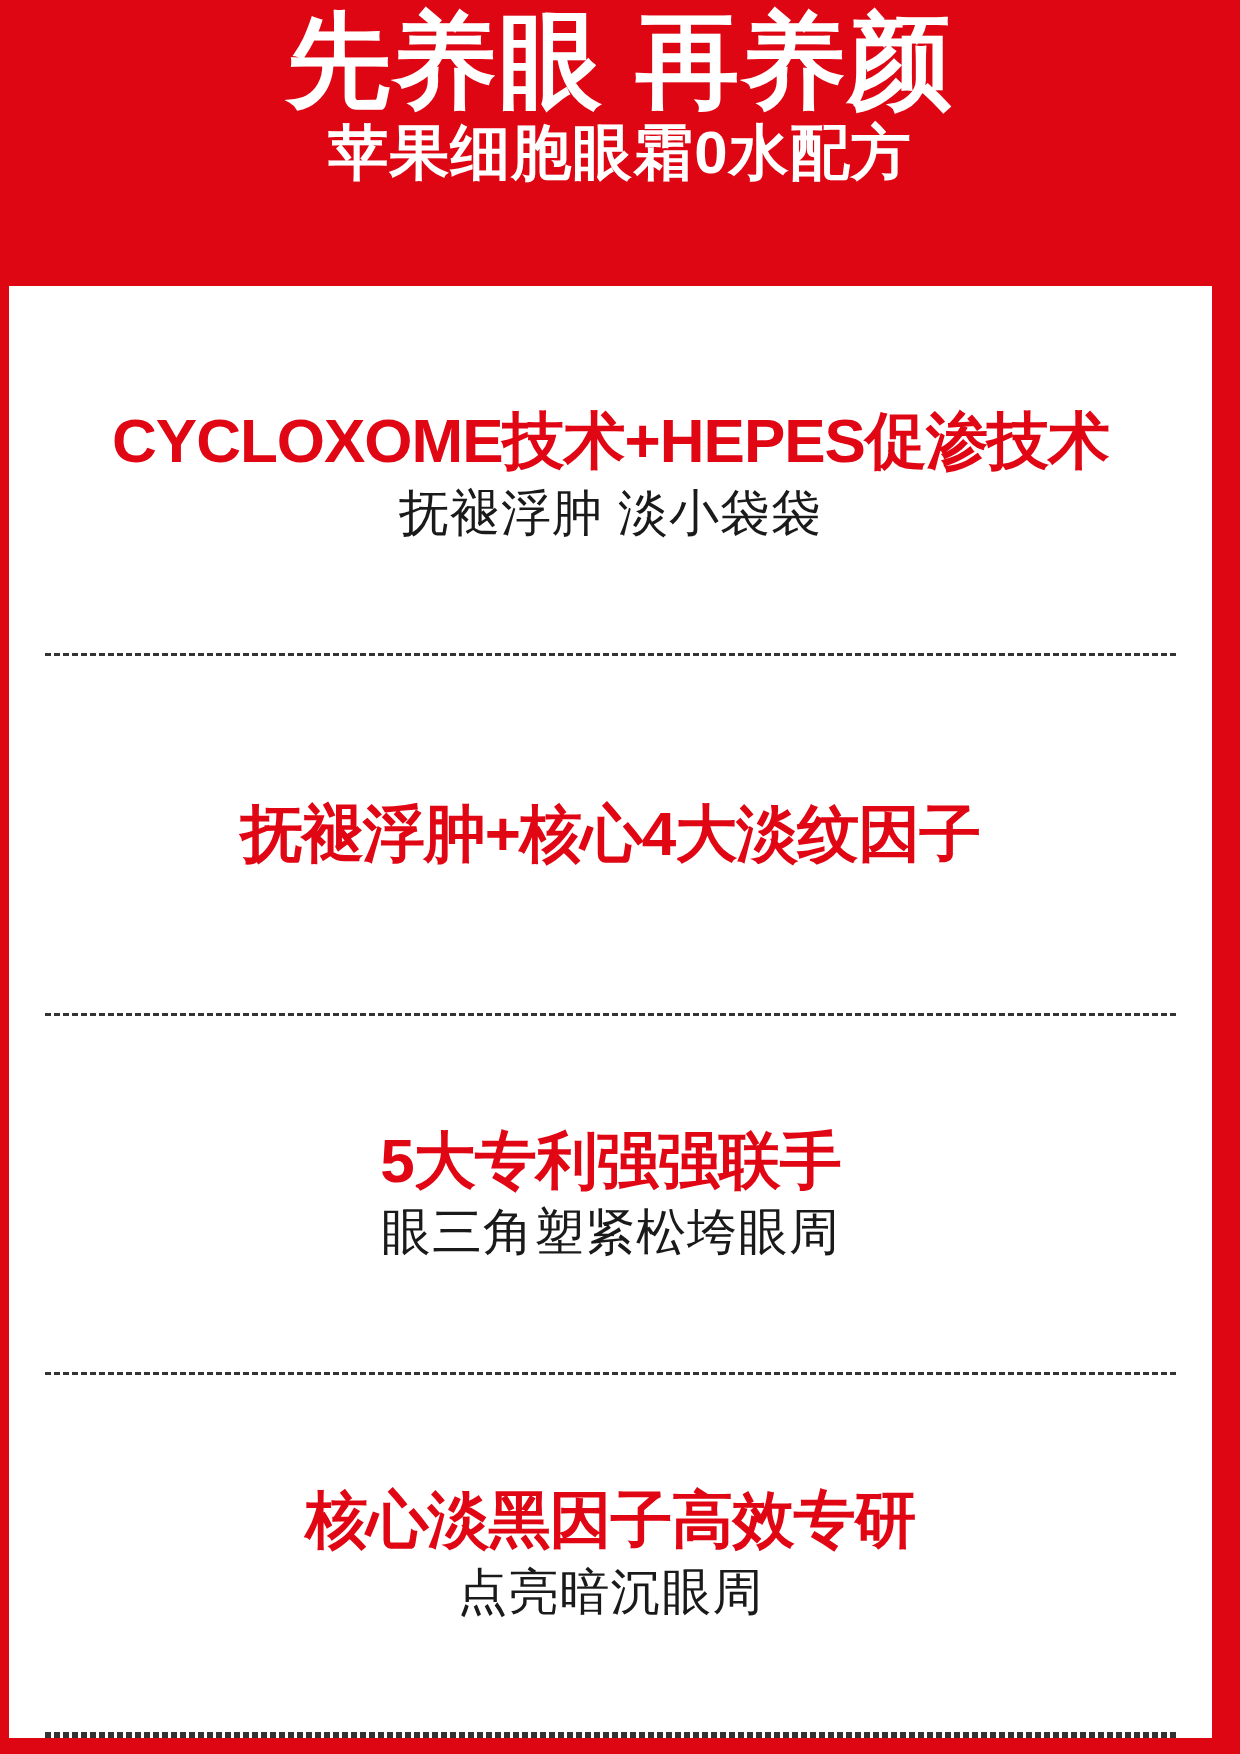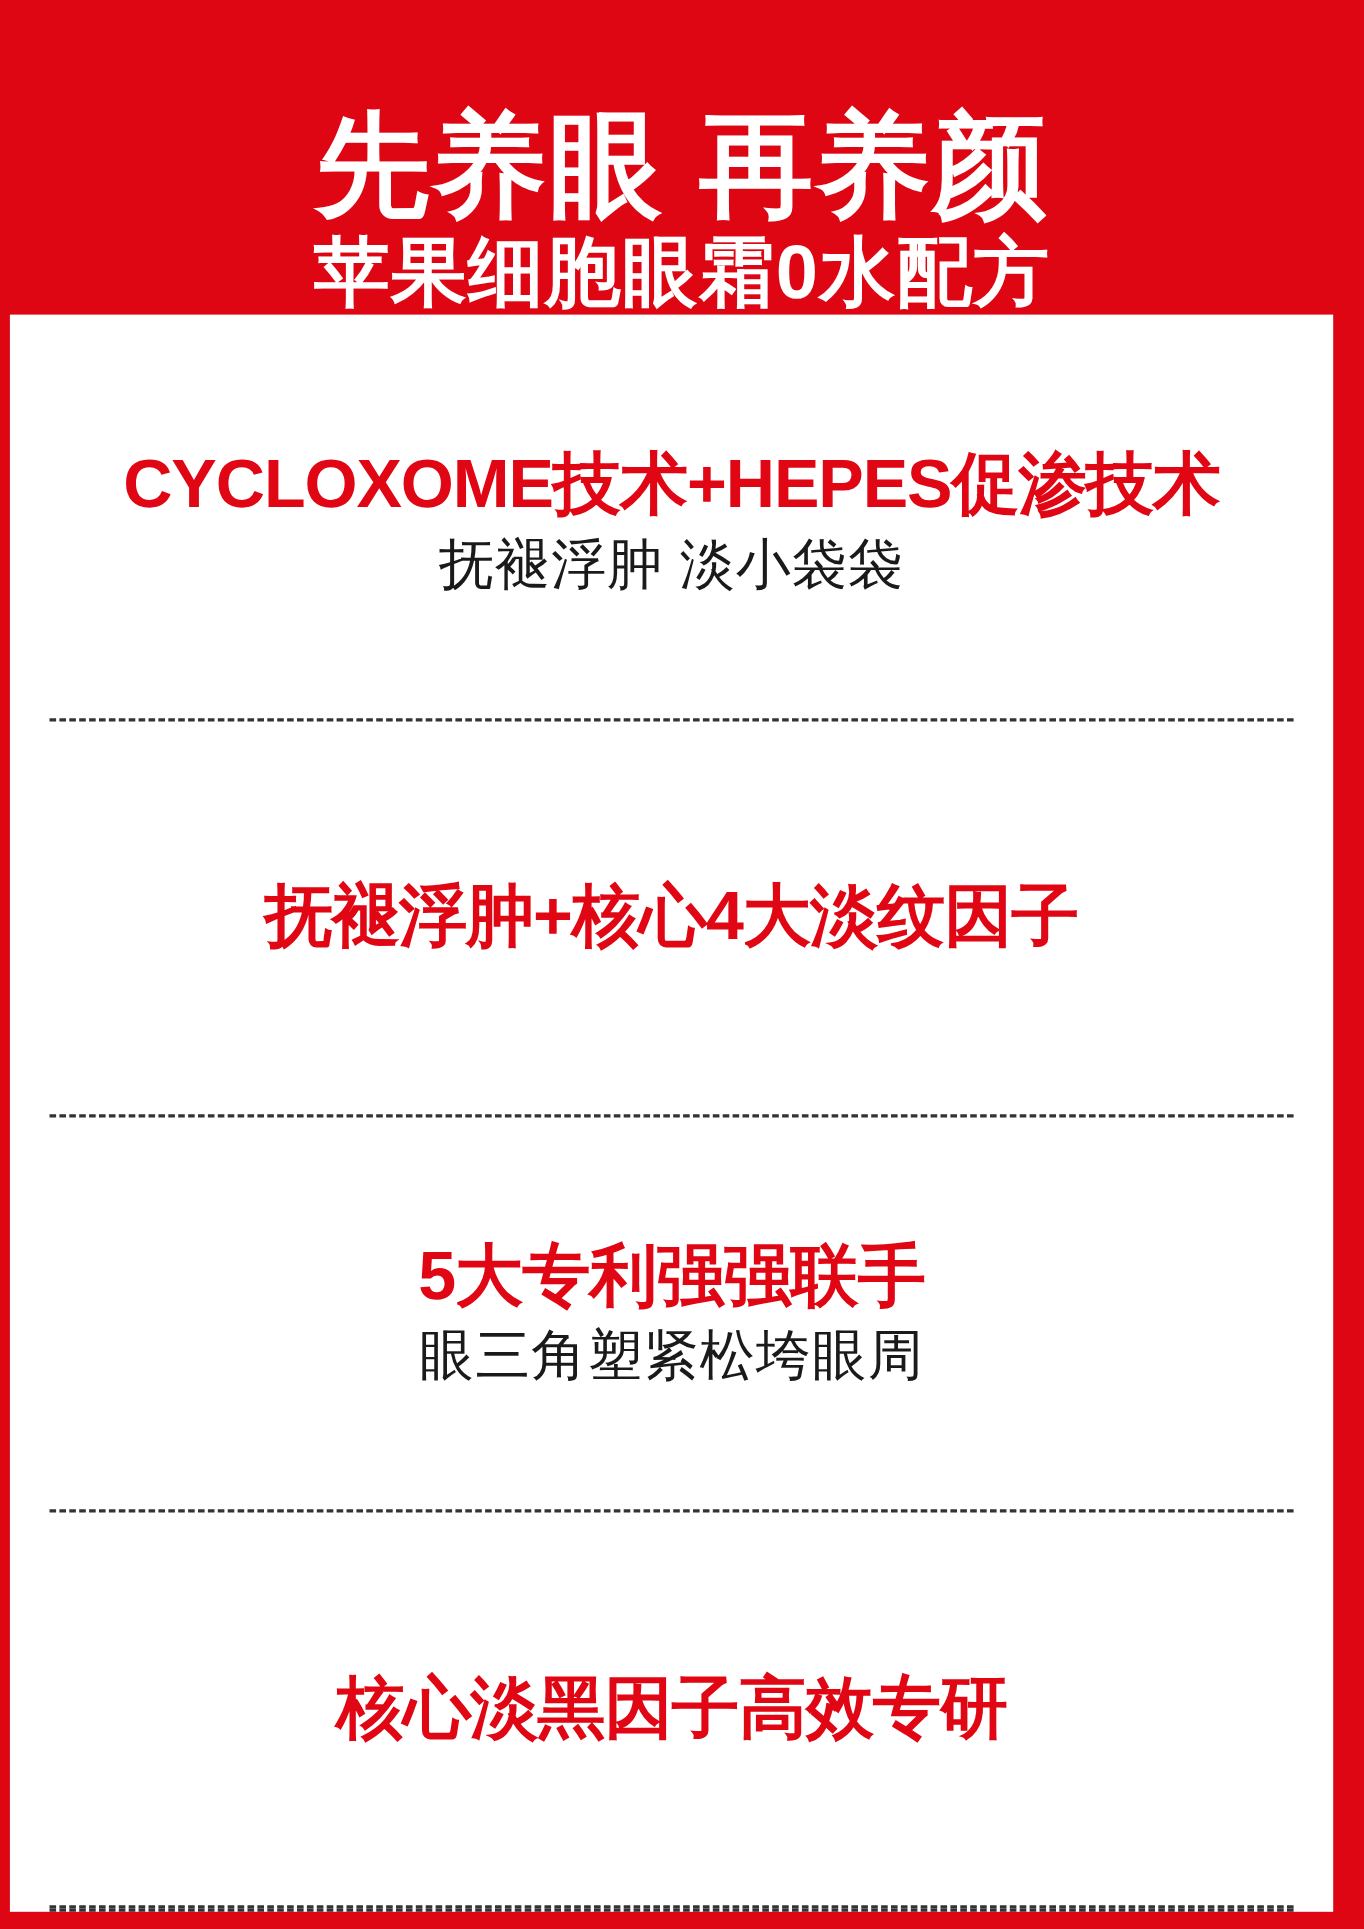--- a/index.html
+++ b/index.html
@@ -25,36 +25,36 @@
   }
 
   
   .header {
     flex: 0 0 auto;
     height: 286px;
     background: #de0613;
     display: flex;
     flex-direction: column;
     align-items: center;
-    justify-content: flex-end;
+    justify-content: flex-start;
     padding-top: 6px;
     box-sizing: border-box;
   }
   .header-line1 {
     color: #ffffff;
     font-size: 104px;
     font-weight: 700;
     line-height: 1.06;
     letter-spacing: 2px;
     white-space: nowrap;
     font-family: "Liberation Sans", "DejaVu Sans", sans-serif;
   }
   .header-line2 {
     color: #ffffff;
-    font-size: 69px;
+    font-size: 60px;
     font-weight: 700;
     line-height: 1.1;
     letter-spacing: 1px;
     white-space: nowrap;
     margin-top: 4px;
     font-family: "Liberation Sans", "DejaVu Sans", sans-serif;
   }
 
   
   .body-frame {
@@ -141,20 +141,21 @@
 
       <div class="feature">
         <div class="feature-title">5大专利强强联手</div>
         <div class="feature-sub">眼三角塑紧松垮眼周</div>
       </div>
 
       <div class="divider"></div>
 
       <div class="feature">
         <div class="feature-title">核心淡黑因子高效专研</div>
+        <div class="feature-sub">点亮暗沉眼周</div>
       </div>
 
       <div class="divider"></div>
 
 
       <div class="divider"></div>
 
 
     </div>
   </div>

